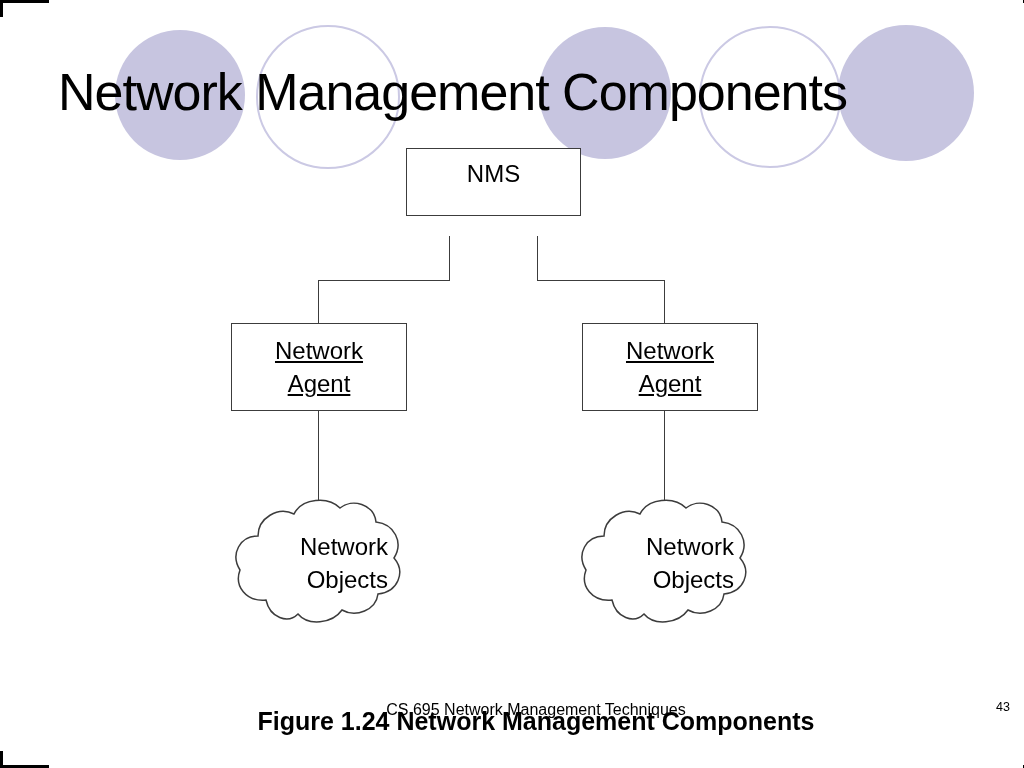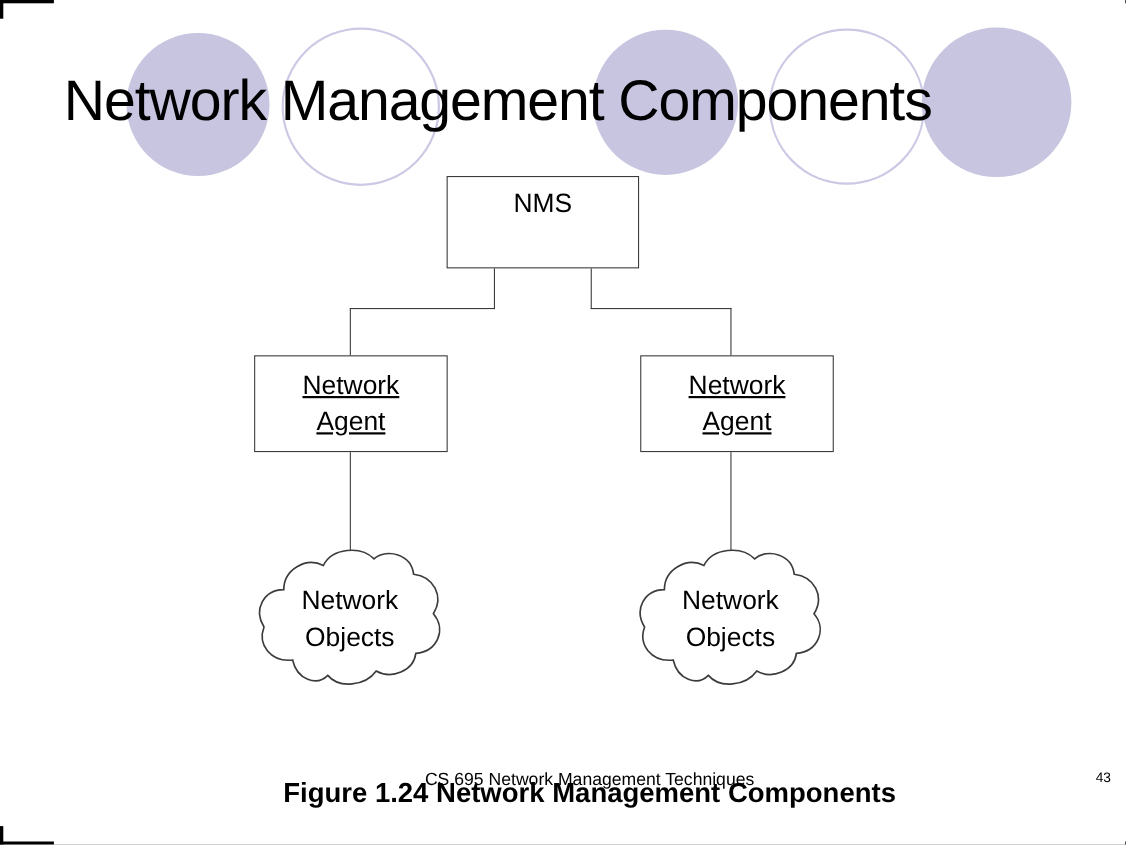--- a/index.html
+++ b/index.html
@@ -33,33 +33,33 @@
   .node{
     position:absolute;
     border:1px solid var(--line,#3c3c3c);
     background:#fff;
     text-align:center;
     font-size:24px;line-height:33px;
     z-index:2;
     box-sizing:border-box;
   }
   .node .lbl{display:block;padding-top:8px;}
-  .nms{left:406px;top:148px;width:175px;height:84px;margin-top:12px;}
+  .nms{left:406px;top:148px;width:175px;height:68px;}
   .agent-left{left:231px;top:323px;width:176px;height:88px;}
   .agent-right{left:582px;top:323px;width:176px;height:88px;}
   .agent-left .lbl,.agent-right .lbl{width:120px;margin:0 auto;padding-top:10px;text-decoration:underline;}
 
   .vline{position:absolute;width:1px;background:var(--line,#3c3c3c);z-index:1;}
   .hline{position:absolute;height:1px;background:var(--line,#3c3c3c);z-index:1;}
 
   .cloud{position:absolute;width:180px;height:145px;z-index:2;}
   .cloud svg{display:block;}
   .cloud .cloud-label{
     position:absolute;left:20px;top:38px;width:140px;
-    text-align:center;font-size:24px;line-height:33px;
+    text-align:right;font-size:24px;line-height:33px;
   }
   .cloud-left{left:228px;top:492px;}
   .cloud-right{left:574px;top:492px;}
 
   .footer-text{
     position:absolute;left:0;top:701px;width:100%;
     text-align:center;font-size:16px;z-index:2;
   }
   .page-number{
     position:absolute;right:62px;top:700px;

